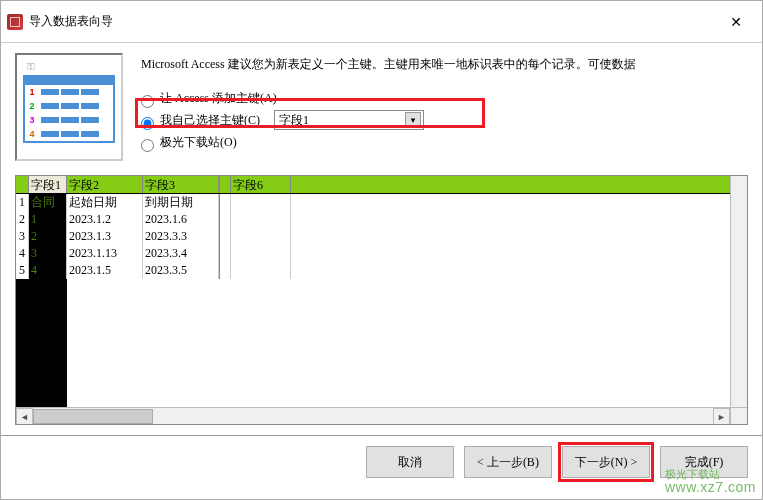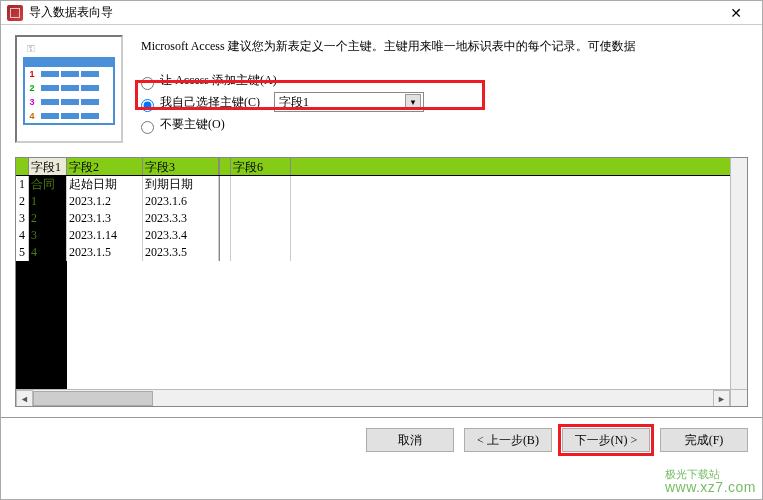--- a/index.html
+++ b/index.html
@@ -1,20 +1,20 @@
 <!DOCTYPE html>
 <html><head>
 <meta charset="utf-8">
 <style>
 * { box-sizing: border-box; margin: 0; padding: 0; }
 body { font-family: "Microsoft YaHei", SimSun, sans-serif; font-size: 12px; background: #f0f0f0; width: 763px; height: 500px; overflow: hidden; position: relative; }
 
 .window { width: 763px; height: 500px; background: #fff; border: 1px solid #aaa; position: relative; }
 
-.titlebar { height: 24px; background: #fff; border-bottom: 1px solid #ccc; display: flex; align-items: center; padding: 0 6px; }
+.titlebar { height: 42px; background: #fff; border-bottom: 1px solid #ccc; display: flex; align-items: center; padding: 0 6px; }
 .titlebar-icon { width: 16px; height: 16px; background: linear-gradient(135deg, #a0252a, #d04040); margin-right: 6px; border-radius: 2px; position: relative; }
 .titlebar-icon::before { content: ""; position: absolute; inset: 3px; border: 1px solid rgba(255,255,255,0.7); }
 .titlebar-title { flex: 1; font-size: 12px; color: #000; }
 .close-btn { width: 40px; height: 24px; display: flex; align-items: center; justify-content: center; font-size: 14px; color: #000; cursor: pointer; }
 
 .content { padding: 10px 14px 0 14px; position: relative; }
 
 .top-row { display: flex; gap: 18px; }
 
 .illustration { width: 108px; height: 108px; border: 2px inset #ccc; background: #fff; padding: 6px; position: relative; flex-shrink: 0; }
@@ -54,21 +54,21 @@
 
 .hscroll { position: absolute; bottom: 0; left: 0; right: 17px; height: 17px; background: #f0f0f0; border-top: 1px solid #bbb; display: flex; }
 .sc-btn { width: 17px; height: 17px; background: #f0f0f0; border: 1px solid #bbb; display: flex; align-items: center; justify-content: center; font-size: 9px; color: #555; }
 .sc-track { flex: 1; position: relative; }
 .sc-thumb { position: absolute; left: 0; width: 120px; height: 15px; top: 1px; background: #cdcdcd; border: 1px solid #aaa; }
 .vscroll { position: absolute; top: 0; right: 0; bottom: 17px; width: 17px; background: #f0f0f0; border-left: 1px solid #bbb; }
 .corner { position: absolute; right: 0; bottom: 0; width: 17px; height: 17px; background: #f0f0f0; border-left: 1px solid #bbb; border-top: 1px solid #bbb; }
 
 .footer-sep { border-top: 1px solid #999; margin-top: 10px; }
 .footer { display: flex; justify-content: flex-end; gap: 10px; padding: 10px 14px; position: relative; }
-.btn { min-width: 88px; height: 24px; background: #e1e1e1; border: 1px solid #adadad; font-size: 12px; font-family: SimSun, serif; cursor: pointer; padding: 0 8px; }
+.btn { min-width: 88px; height: 32px; background: #e1e1e1; border: 1px solid #adadad; font-size: 12px; font-family: SimSun, serif; cursor: pointer; padding: 0 8px; }
 .btn:disabled { color: #888; }
 .highlight-box2 { position: absolute; border: 3px solid #ed1c24; pointer-events: none; }
 
 .watermark { position: absolute; right: 6px; bottom: 4px; font-size: 11px; color: #5fb04b; opacity: 0.85; line-height: 1.1; font-family: "Microsoft YaHei", sans-serif; }
 .watermark .wline2 { font-size: 14px; letter-spacing: 0.5px; }
 </style>
 </head>
 <body>
 
 <div class="window">
@@ -133,21 +133,21 @@
           <div class="radio-row">
             <input type="radio" name="pk" checked="" style="">
             <span class="radio-label">我自己选择主键(C)</span>
             <div class="dropdown">
               <span>字段1</span>
               <div class="dropdown-btn">▾</div>
             </div>
           </div>
           <div class="radio-row">
             <input type="radio" name="pk" style="">
-            <span class="radio-label">不要主键(O)</span>
+            <span class="radio-label">极光下载站(O)</span>
           </div>
         </div>
       </div>
     </div>
 
     <div class="data-section">
       <div class="data-inner">
         <div class="grid-header">
           <div class="hcell col-num"></div>
           <div class="hcell col1" style="background:#ece9d8;color:#000;">字段1</div>
@@ -178,21 +178,21 @@
               <div class="gcell col-num">3</div>
               <div class="gcell col1">2</div>
               <div class="gcell col2">2023.1.3</div>
               <div class="gcell col3">2023.3.3</div>
               <div class="gcell colsep"></div>
               <div class="gcell col6"></div>
             </div>
             <div class="grid-row">
               <div class="gcell col-num">4</div>
               <div class="gcell col1">3</div>
-              <div class="gcell col2">2023.1.14</div>
+              <div class="gcell col2">2023.1.13</div>
               <div class="gcell col3">2023.3.4</div>
               <div class="gcell colsep"></div>
               <div class="gcell col6"></div>
             </div>
             <div class="grid-row">
               <div class="gcell col-num">5</div>
               <div class="gcell col1">4</div>
               <div class="gcell col2">2023.1.5</div>
               <div class="gcell col3">2023.3.5</div>
               <div class="gcell colsep"></div>

